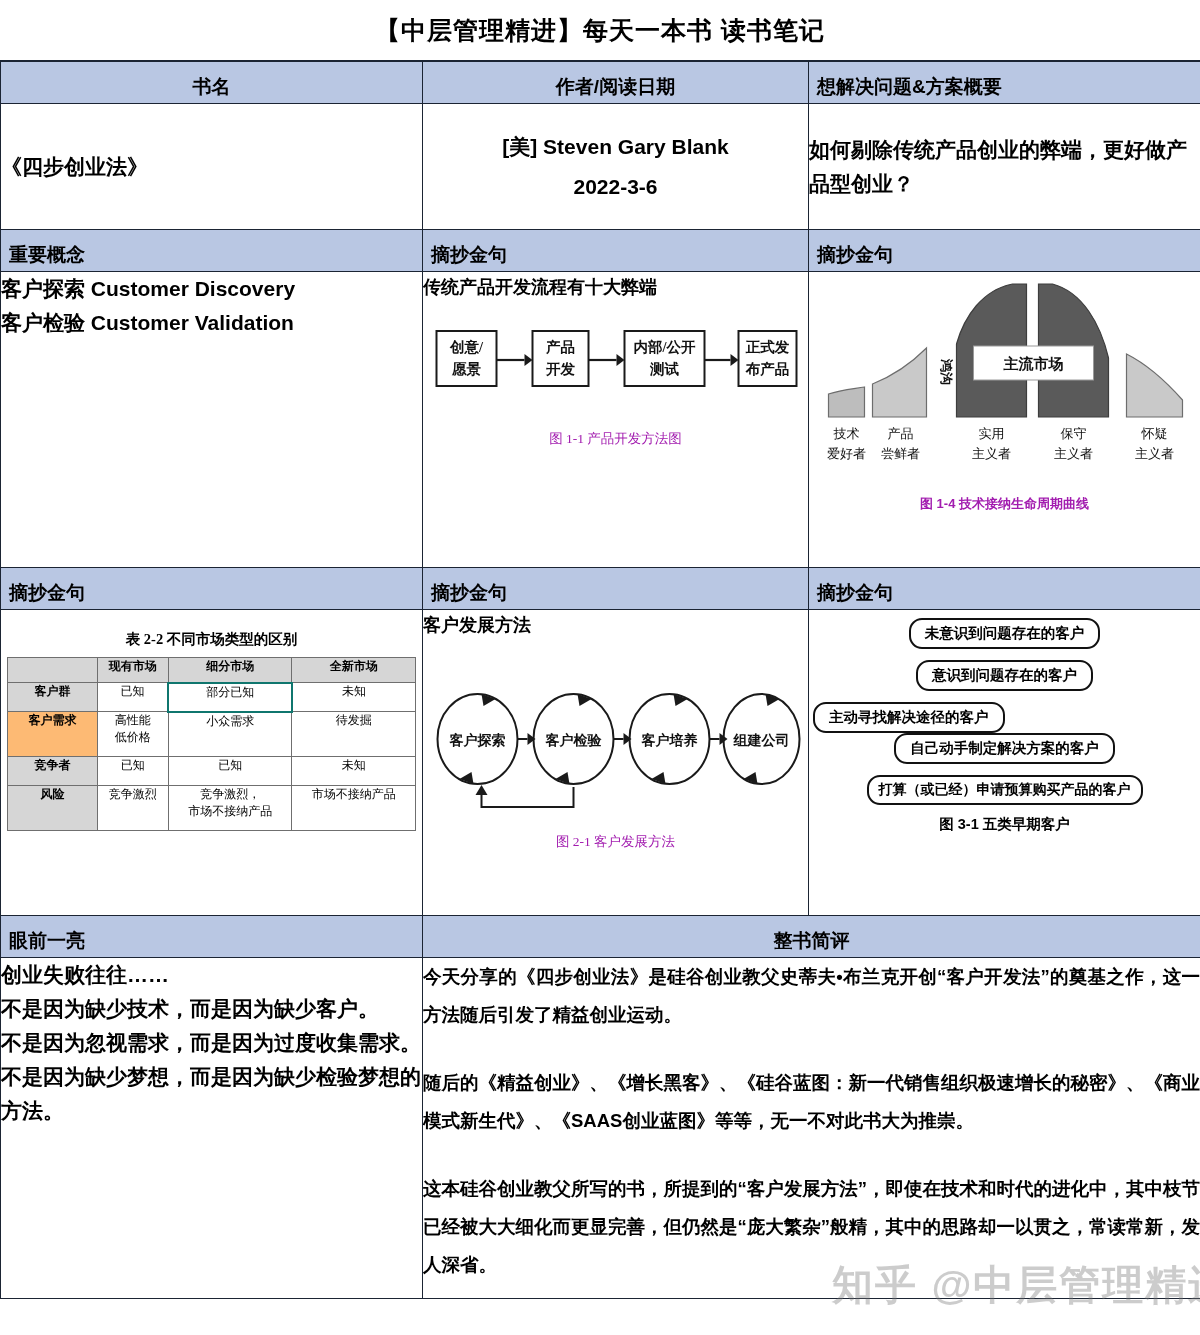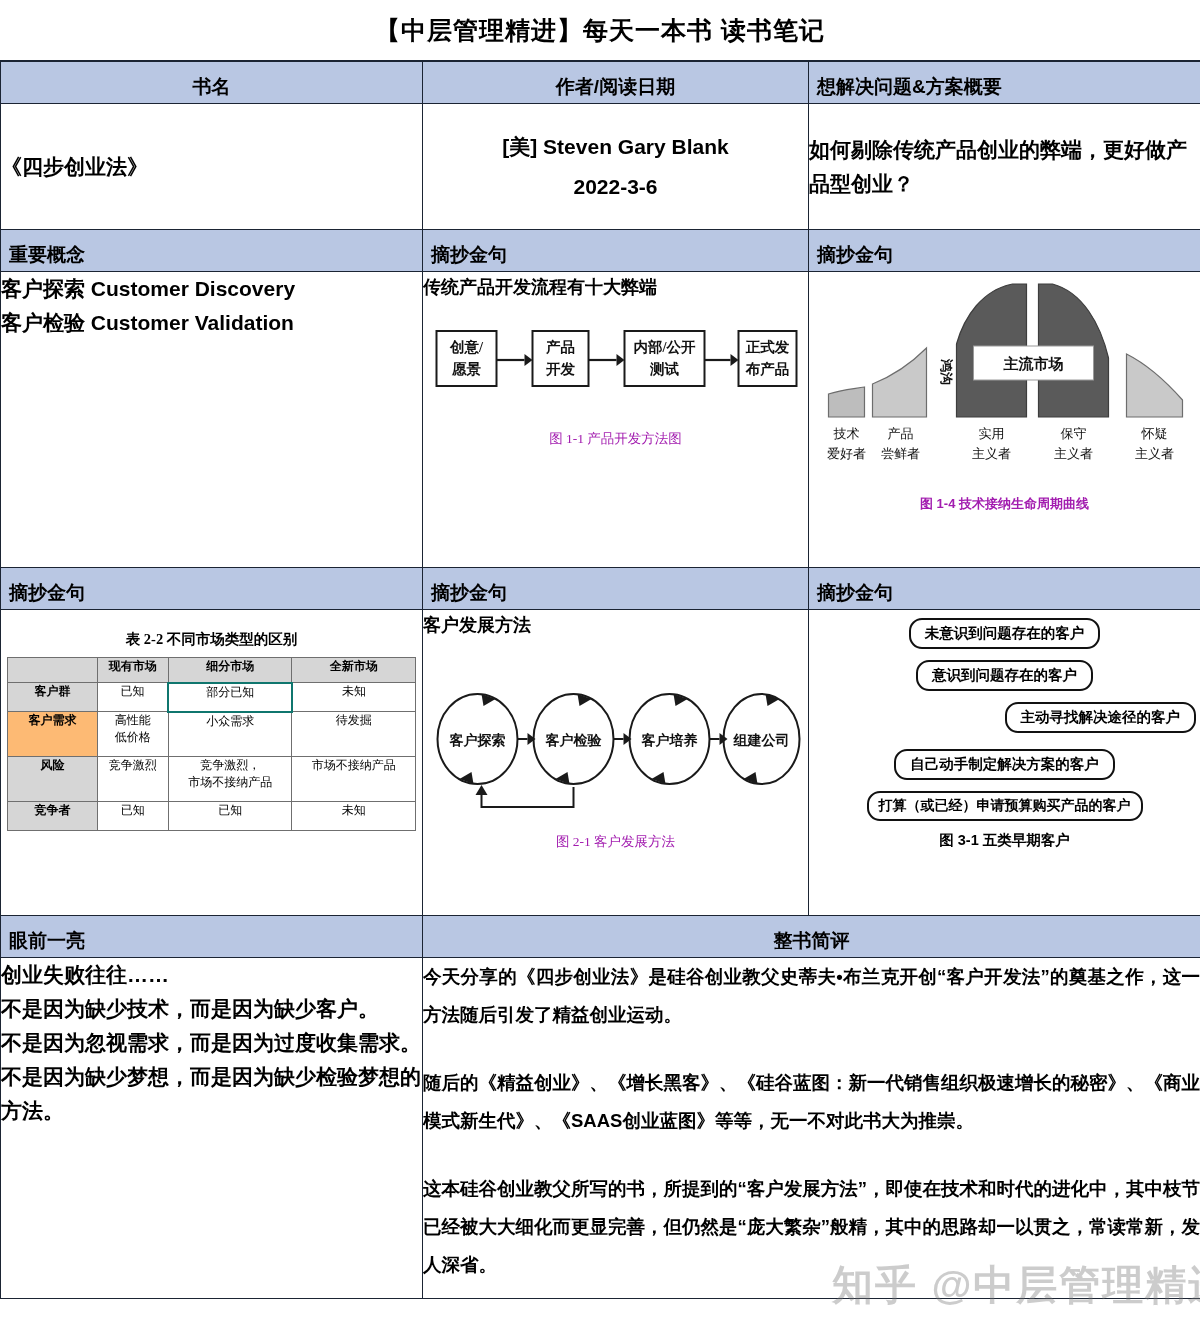--- a/index.html
+++ b/index.html
@@ -242,31 +242,31 @@
               <td style="border:1px solid #6f6f6f;text-align:center;">未知</td>
             </tr>
             <tr>
               <td style="border:1px solid #6f6f6f;background:#fdba74;text-align:center;font-weight:bold;height:44px;">客户需求</td>
               <td style="border:1px solid #6f6f6f;text-align:center;white-space:pre-line;">高性能
 低价格</td>
               <td style="border:1px solid #6f6f6f;text-align:center;white-space:pre-line;">小众需求</td>
               <td style="border:1px solid #6f6f6f;text-align:center;white-space:pre-line;">待发掘</td>
             </tr>
             <tr>
+              <td style="border:1px solid #6f6f6f;background:#d6d6d6;text-align:center;font-weight:bold;height:28px;">竞争者</td>
+              <td style="border:1px solid #6f6f6f;text-align:center;">已知</td>
+              <td style="border:1px solid #6f6f6f;text-align:center;">已知</td>
+              <td style="border:1px solid #6f6f6f;text-align:center;">未知</td>
+            </tr>
+            <tr>
               <td style="border:1px solid #6f6f6f;background:#d6d6d6;text-align:center;font-weight:bold;height:44px;">风险</td>
               <td style="border:1px solid #6f6f6f;text-align:center;white-space:pre-line;">竞争激烈</td>
               <td style="border:1px solid #6f6f6f;text-align:center;white-space:pre-line;">竞争激烈，
 市场不接纳产品</td>
               <td style="border:1px solid #6f6f6f;text-align:center;white-space:pre-line;">市场不接纳产品</td>
-            </tr>
-            <tr>
-              <td style="border:1px solid #6f6f6f;background:#d6d6d6;text-align:center;font-weight:bold;height:28px;">竞争者</td>
-              <td style="border:1px solid #6f6f6f;text-align:center;">已知</td>
-              <td style="border:1px solid #6f6f6f;text-align:center;">已知</td>
-              <td style="border:1px solid #6f6f6f;text-align:center;">未知</td>
             </tr>
           </tbody>
               </table>
         </div>
       </td>
 
       <td class="cell">
         <div class="bodytxt">客户发展方法</div>
         <div class="sp-h20"></div>
 
@@ -317,21 +317,21 @@
 
       <td class="cell">
 
         <div style="padding:8px 4px 0 4px;">
           <div style="display:flex;justify-content:center;margin-bottom:11px;">
             <div style="border:2.5px solid #111;border-radius:13px;padding:4px 14px;font-size:14.5px;font-weight:bold;white-space:nowrap;">未意识到问题存在的客户</div>
           </div>
           <div style="display:flex;justify-content:center;margin-bottom:11px;">
             <div style="border:2.5px solid #111;border-radius:13px;padding:4px 14px;font-size:14.5px;font-weight:bold;white-space:nowrap;">意识到问题存在的客户</div>
           </div>
-          <div style="display:flex;justify-content:flex-end;margin-bottom:16px;">
+          <div style="display:flex;justify-content:flex-start;margin-bottom:0;">
             <div style="border:2.5px solid #111;border-radius:13px;padding:4px 14px;font-size:14.5px;font-weight:bold;white-space:nowrap;">主动寻找解决途径的客户</div>
           </div>
           <div style="display:flex;justify-content:center;margin-bottom:11px;">
             <div style="border:2.5px solid #111;border-radius:13px;padding:4px 14px;font-size:14.5px;font-weight:bold;white-space:nowrap;">自己动手制定解决方案的客户</div>
           </div>
           <div style="display:flex;justify-content:center;margin-bottom:6px;">
             <div style="border:2.5px solid #111;border-radius:13px;padding:4px 10px;font-size:14px;font-weight:bold;white-space:nowrap;">打算（或已经）申请预算购买产品的客户</div>
           </div>
           <div style="text-align:center;font-weight:bold;font-size:14.5px;margin-top:10px;font-family:'Liberation Sans','DejaVu Sans',sans-serif;">图 3-1    五类早期客户</div>
         </div>

